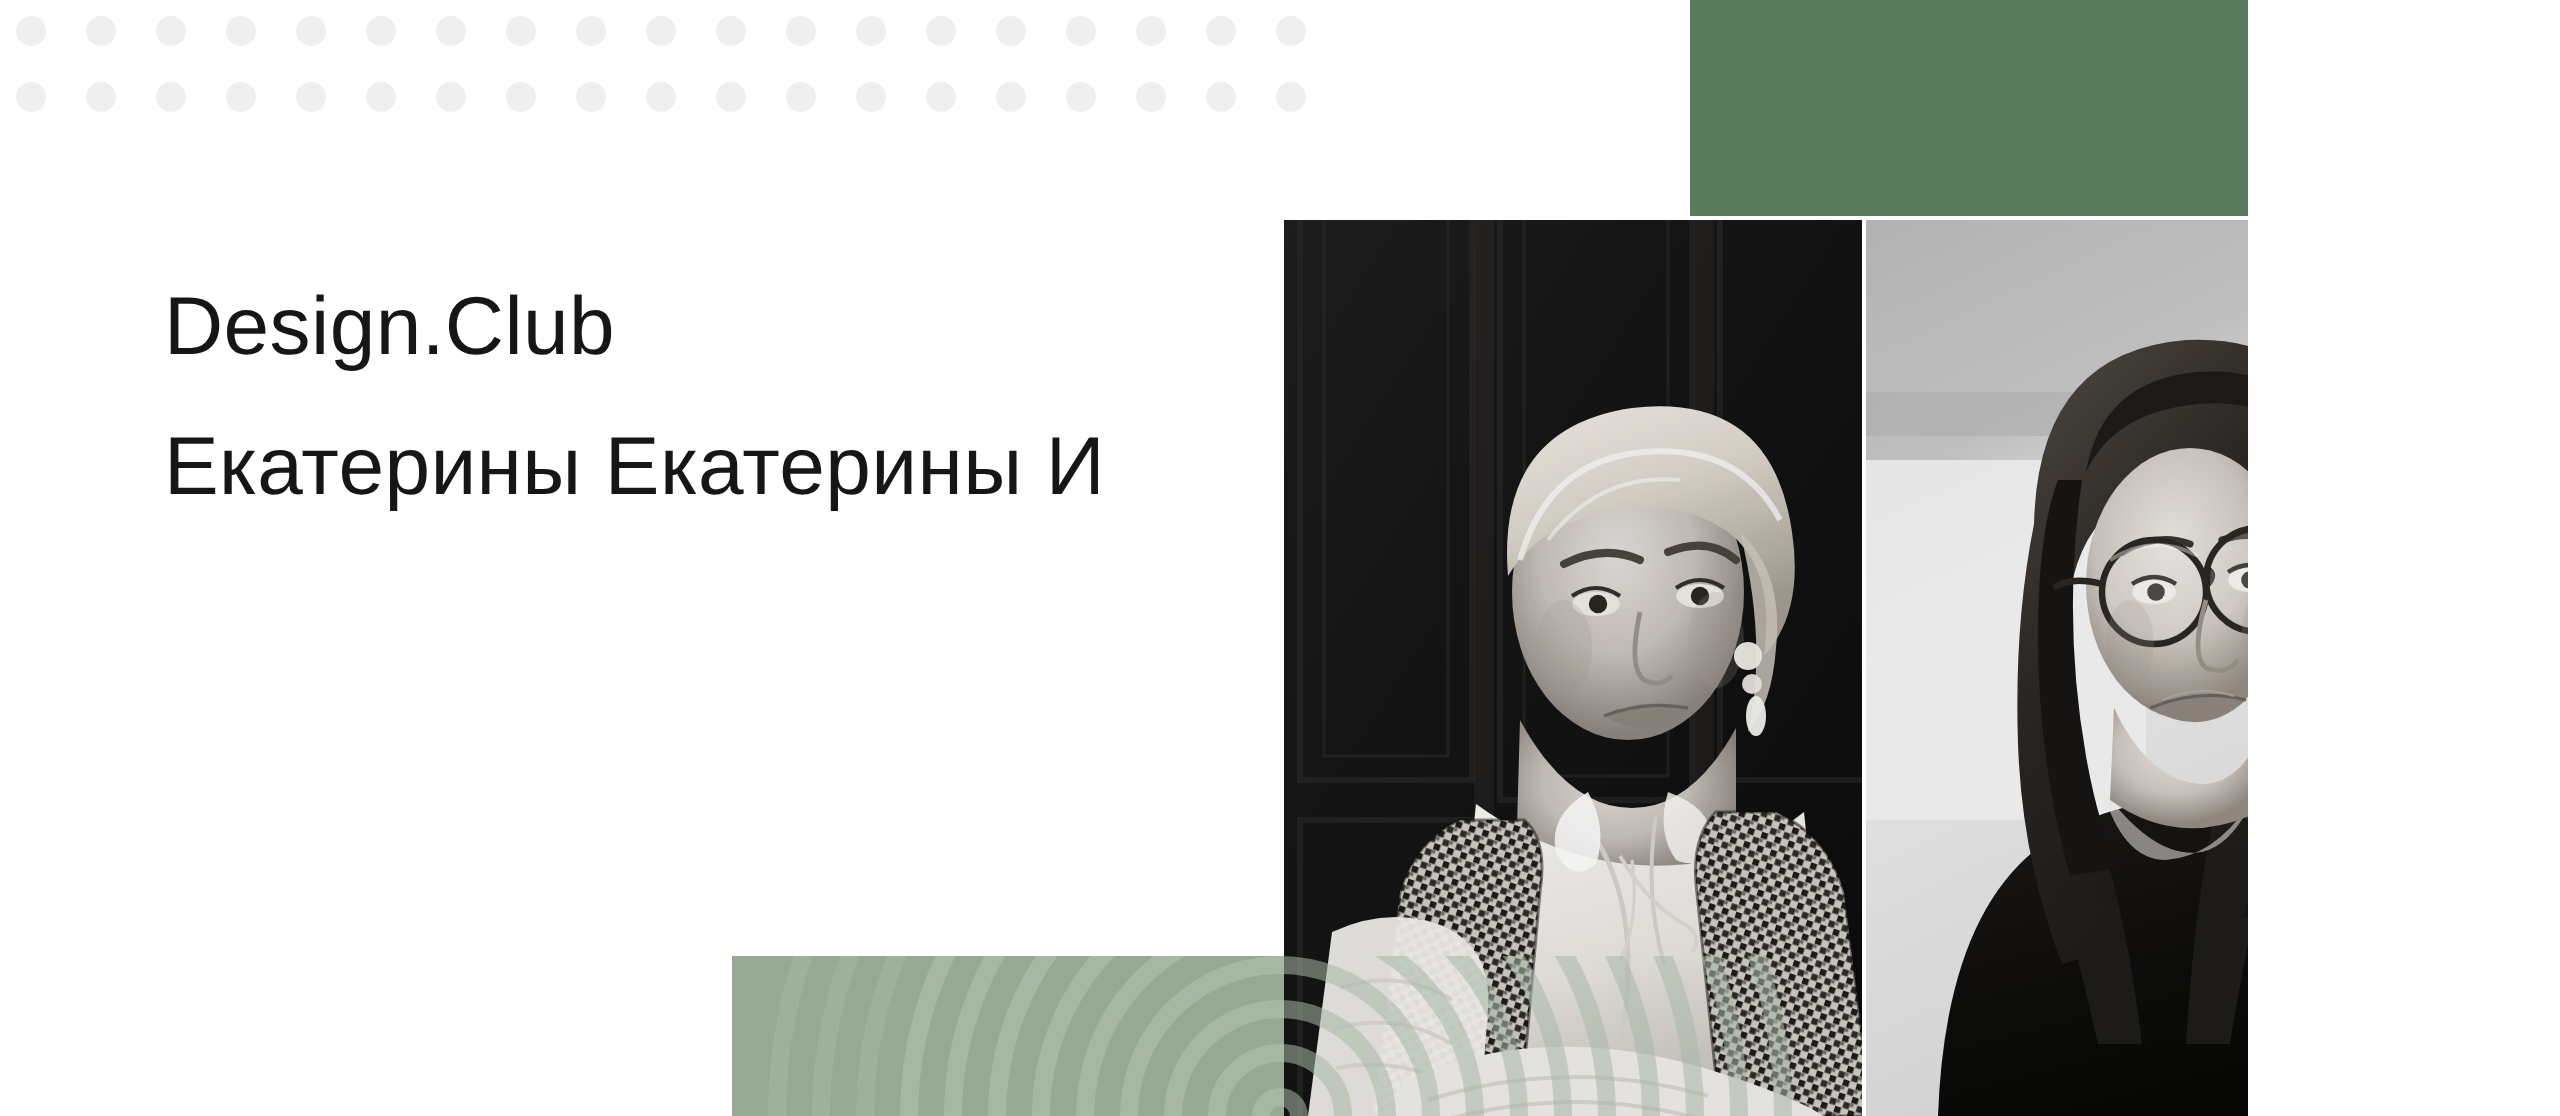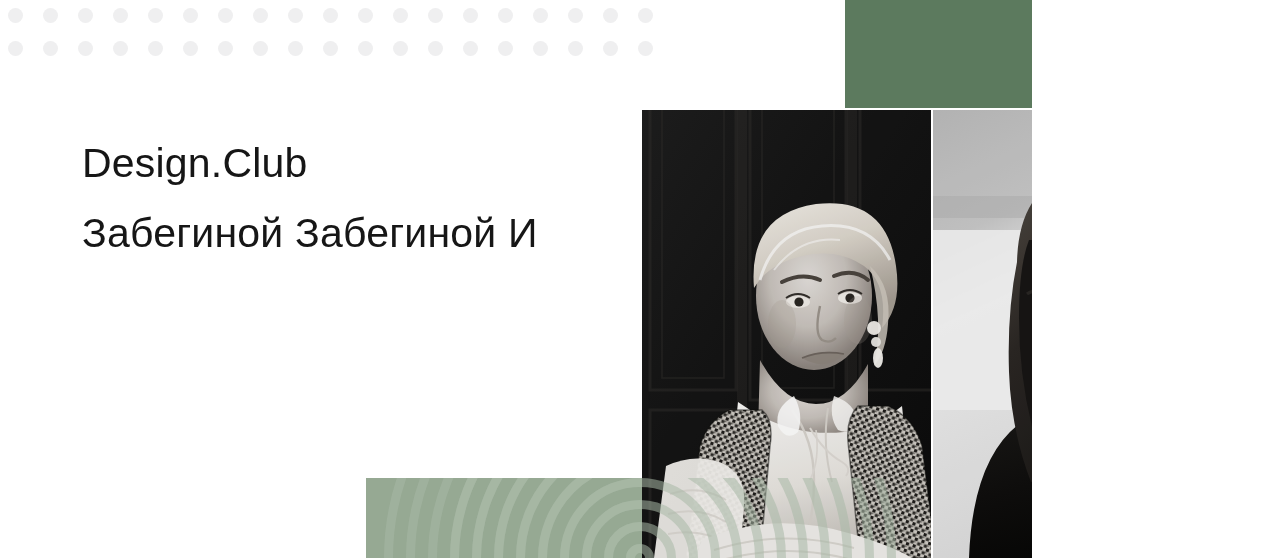--- a/index.html
+++ b/index.html
@@ -7,21 +7,21 @@
   html, body {
     width: 1280px;
     height: 558px;
     overflow: hidden;
     background: #ffffff;
     font-family: "Liberation Sans", sans-serif;
   }
 
   #stage {
     position: relative;
-    width: 1032px;
+    width: 1124px;
     height: 558px;
     background: #ffffff;
     overflow: hidden;
   }
 
   
   #dot-grid {
     position: absolute;
     left: 0px;
     top: 0px;
@@ -185,21 +185,21 @@
         <div class="ring" style="left: 172px; top: -22px; width: 204px; height: 204px; border-width: 9px; border-color: rgb(164, 181, 161);"></div>
         <div class="ring" style="left: 150px; top: -44px; width: 248px; height: 248px; border-width: 9px; border-color: rgb(164, 181, 161);"></div>
         <div class="ring" style="left: 128px; top: -66px; width: 292px; height: 292px; border-width: 9px; border-color: rgb(164, 181, 161);"></div>
         <div class="ring" style="left: 106px; top: -88px; width: 336px; height: 336px; border-width: 9px; border-color: rgb(164, 181, 161);"></div>
         <div class="ring" style="left: 84px; top: -110px; width: 380px; height: 380px; border-width: 9px; border-color: rgb(164, 181, 161);"></div>
       </div>
   </div>
 
   <div id="headline">
     <span class="line">Design.Club</span>
-    <span class="line">Забегиной Забегиной И</span>
+    <span class="line">Екатерины Екатерины И</span>
   </div>
 
   <div class="photo" id="photo-left">
     <svg viewBox="0 0 289 448" preserveAspectRatio="xMidYMid slice">
       <defs>
         <linearGradient id="bgL" x1="0" y1="0" x2="1" y2="1">
           <stop offset="0%" stop-color="#1d1d1d"></stop>
           <stop offset="50%" stop-color="#121212"></stop>
           <stop offset="100%" stop-color="#0a0a0a"></stop>
         </linearGradient>

